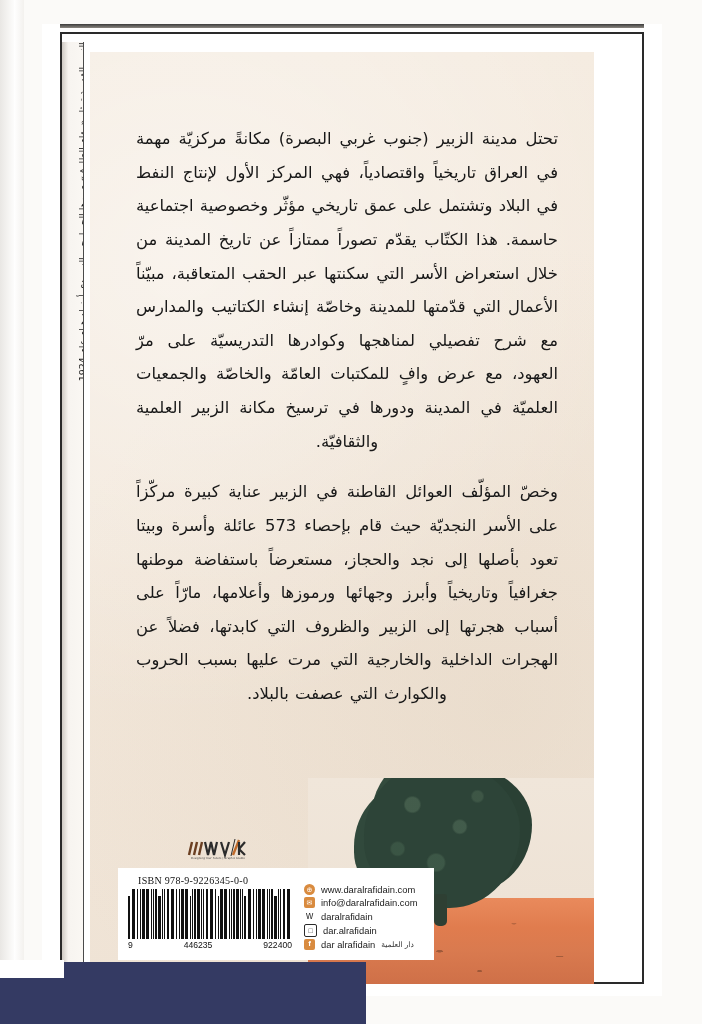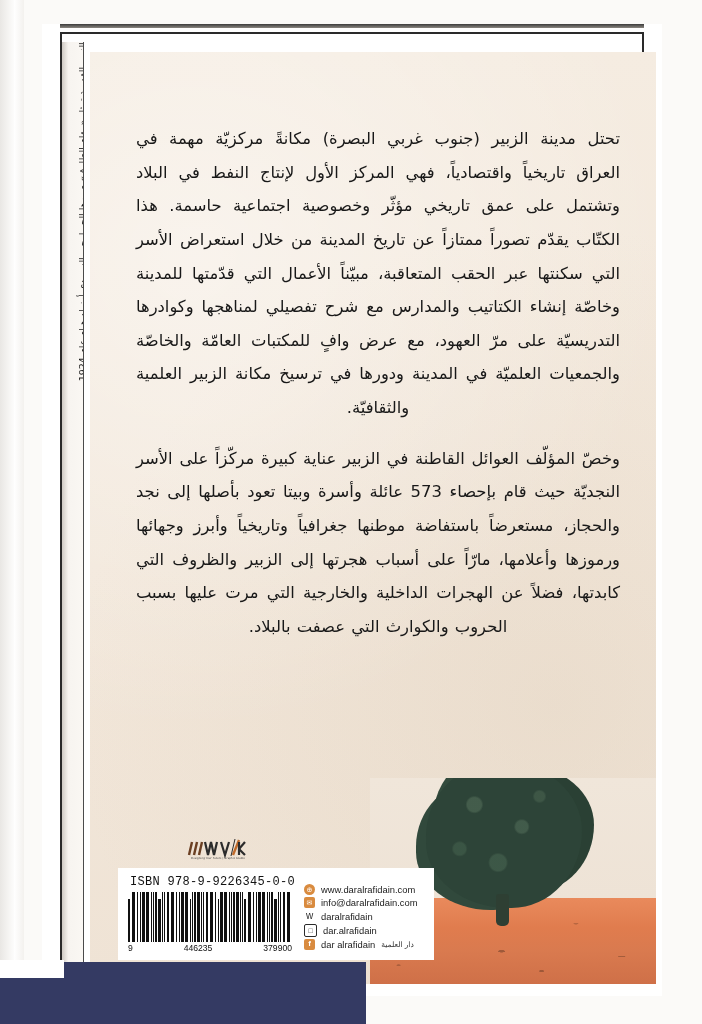--- a/index.html
+++ b/index.html
@@ -53,21 +53,21 @@
     width:584px;height:952px;
     border:2px solid #2a2a2a;
     background:#ffffff;
     box-sizing:border-box;
   }
 
   
   .cover-panel{
     position:absolute;
     left:28px;top:18px;
-    width:566px;height:932px;
+    width:504px;height:932px;
     background:#5eead4;
     box-sizing:border-box;
     overflow:hidden;
   }
   
   .cover-panel:before{
     content:"";position:absolute;inset:0;
     background:
       radial-gradient(circle at 18% 22%, rgba(255,255,255,.45), transparent 55%),
       radial-gradient(circle at 82% 70%, rgba(210,190,165,.22), transparent 60%),
@@ -204,23 +204,23 @@
     left:56px;bottom:22px;
     width:316px;height:92px;
     background:#ffffff;
     display:flex;
     padding:7px 8px 5px 10px;
     box-sizing:border-box;
     gap:10px;
   }
   .isbn-left{width:166px;position:relative;}
   .isbn-label{
-    font-size:12px;color:#111;letter-spacing:.3px;
-    margin:0 0 3px 2px;white-space:nowrap;
-    font-family:Liberation Mono, monospace;
+    font-size:10px;color:#111;letter-spacing:.3px;
+    margin:0 0 3px 10px;white-space:nowrap;
+    font-family:Liberation Serif, serif;
   }
   .barcode{
     height:50px;width:164px;
     display:flex;align-items:flex-end;gap:0;
     overflow:hidden;
   }
   .barcode span{display:block;background:#111;height:100%;}
   .barcode span.short{height:86%;}
   .barcode-digits{
     display:flex;justify-content:space-between;
@@ -424,21 +424,21 @@
               <span style="width: 1px;"></span>
               <span style="width: 2px; background: transparent;"></span>
               <span style="width: 2px;"></span>
               <span style="width: 2px; background: transparent;"></span>
               <span style="width: 3px;"></span>
               <span style="width: 2px; background: transparent;"></span>
             </div>
           <div class="barcode-digits">
             <span>9</span>
             <span>446235</span>
-            <span>379900</span>
+            <span>922400</span>
           </div>
         </div>
 
         <div class="isbn-right" id="contact-list">
             <div class="contact-row">
               <span class="ci globe">⊕</span>
               <span>www.daralrafidain.com</span>
             </div>
             <div class="contact-row">
               <span class="ci mail">✉</span>

